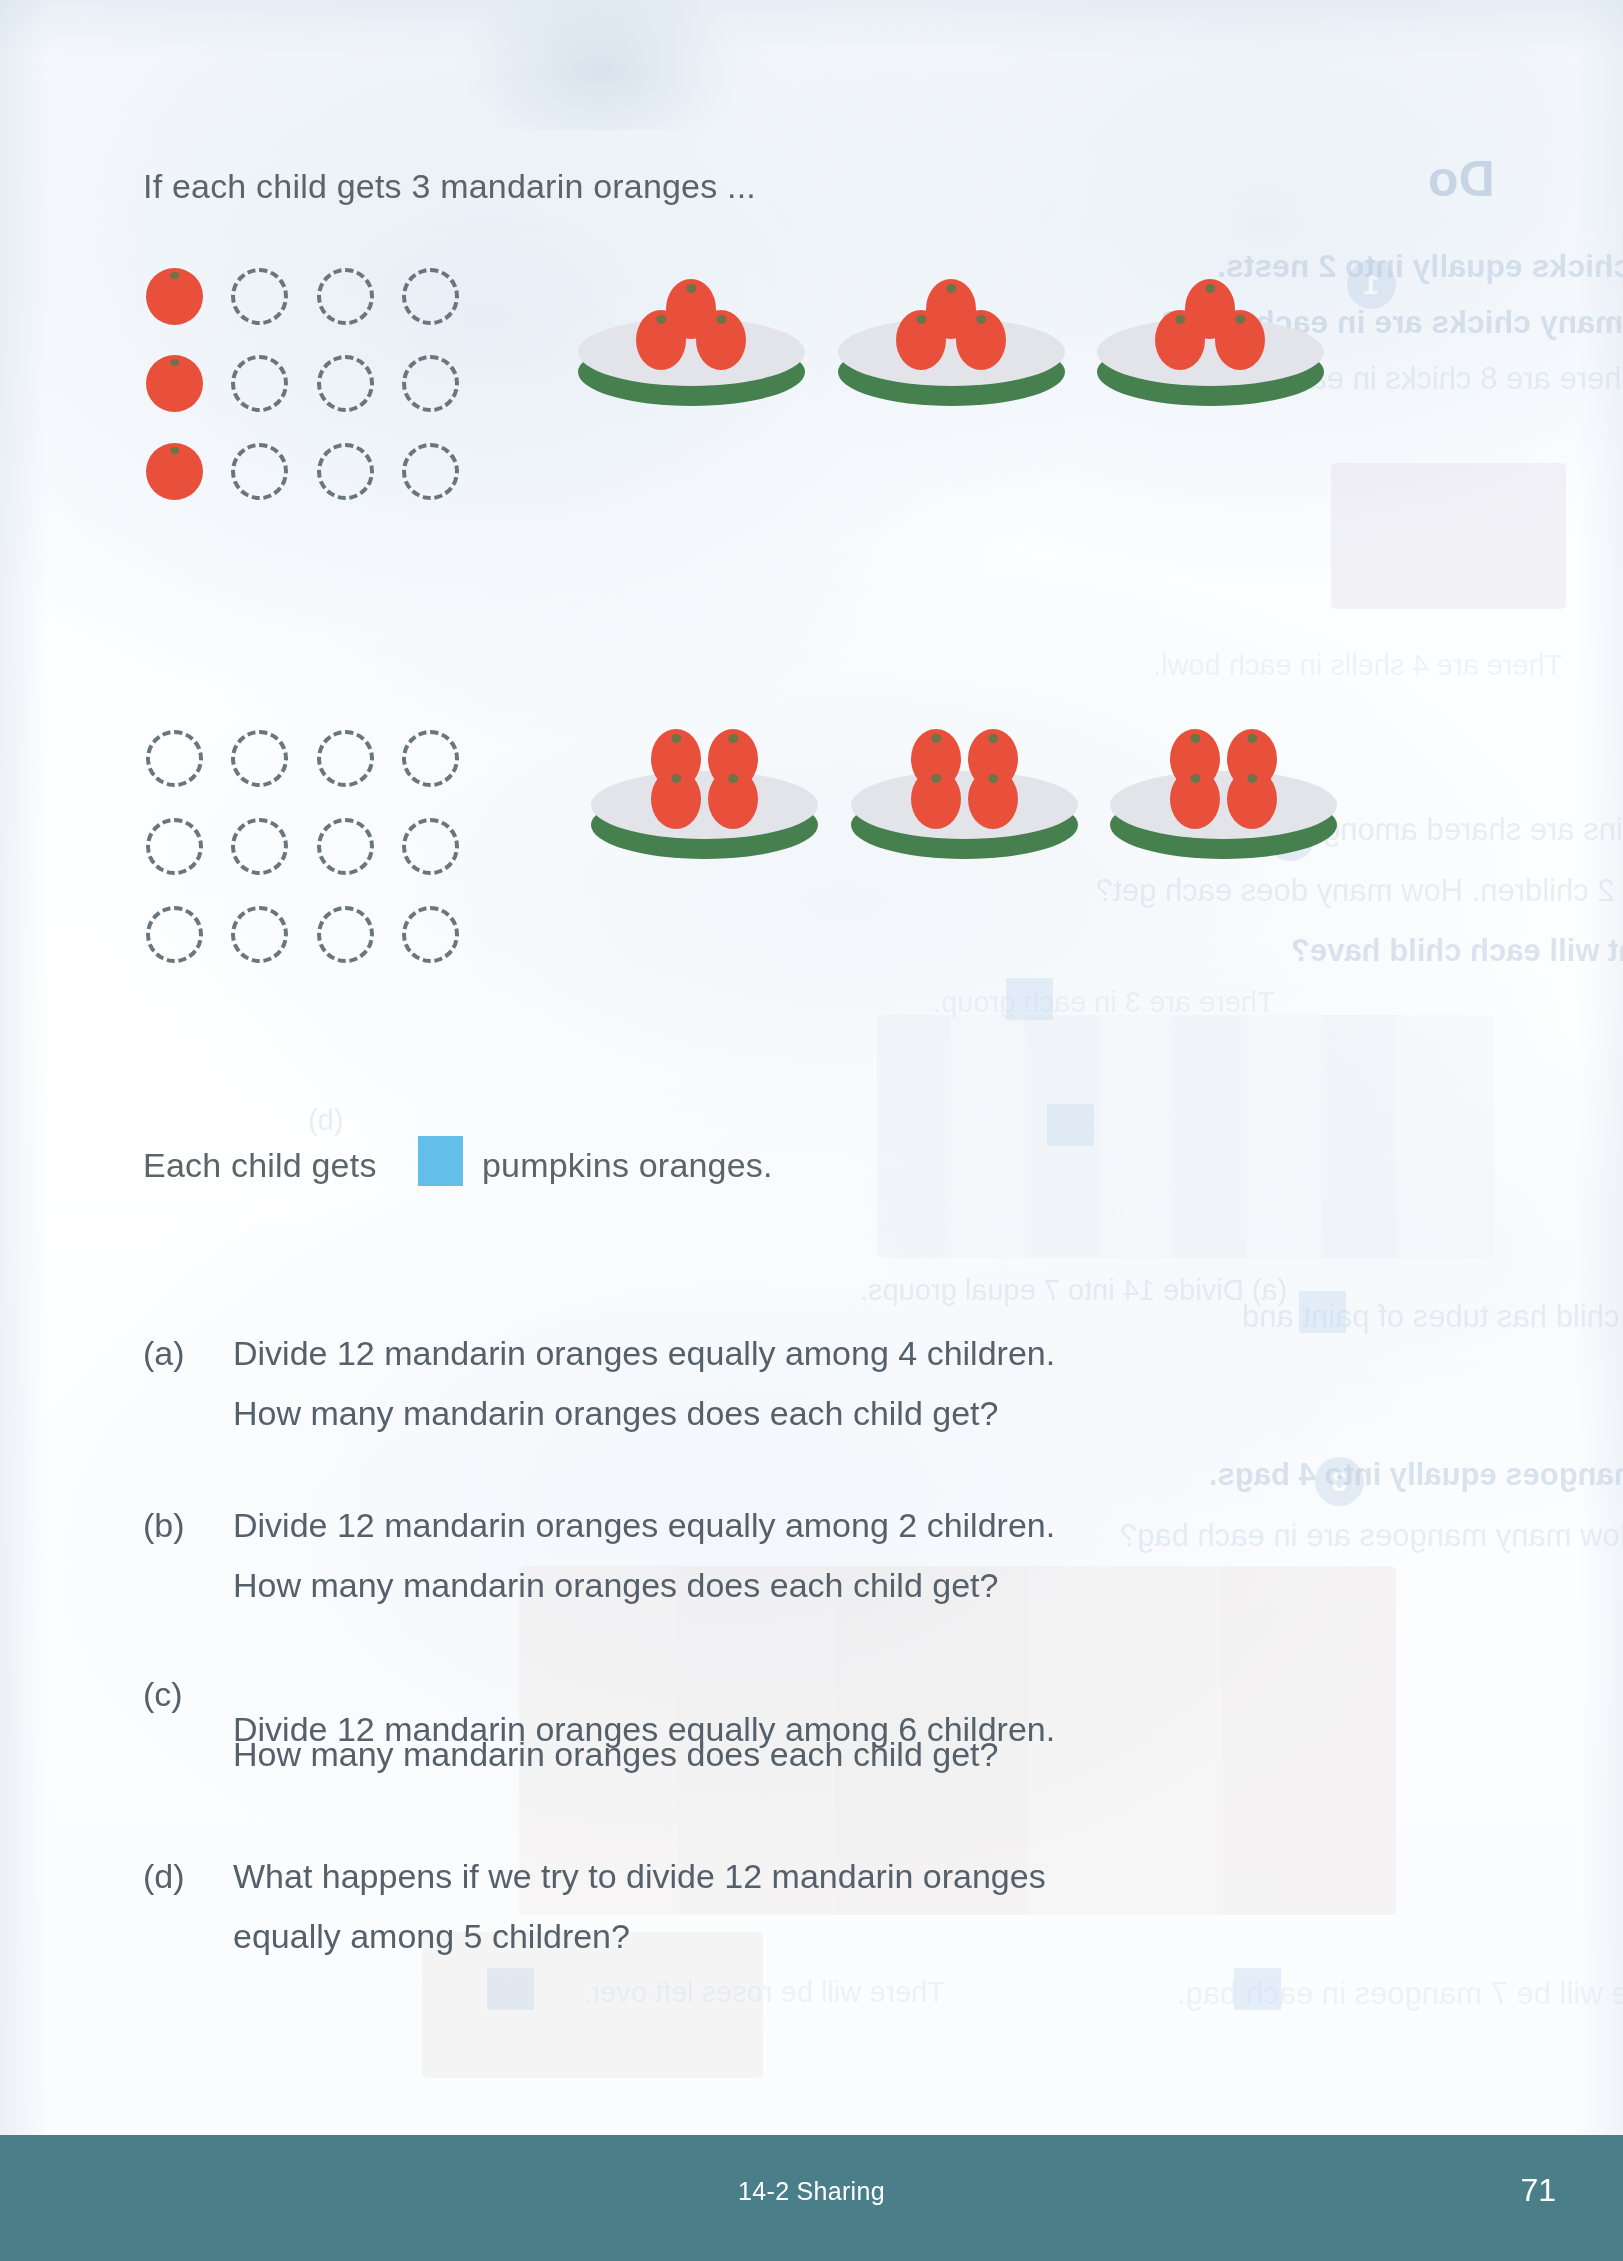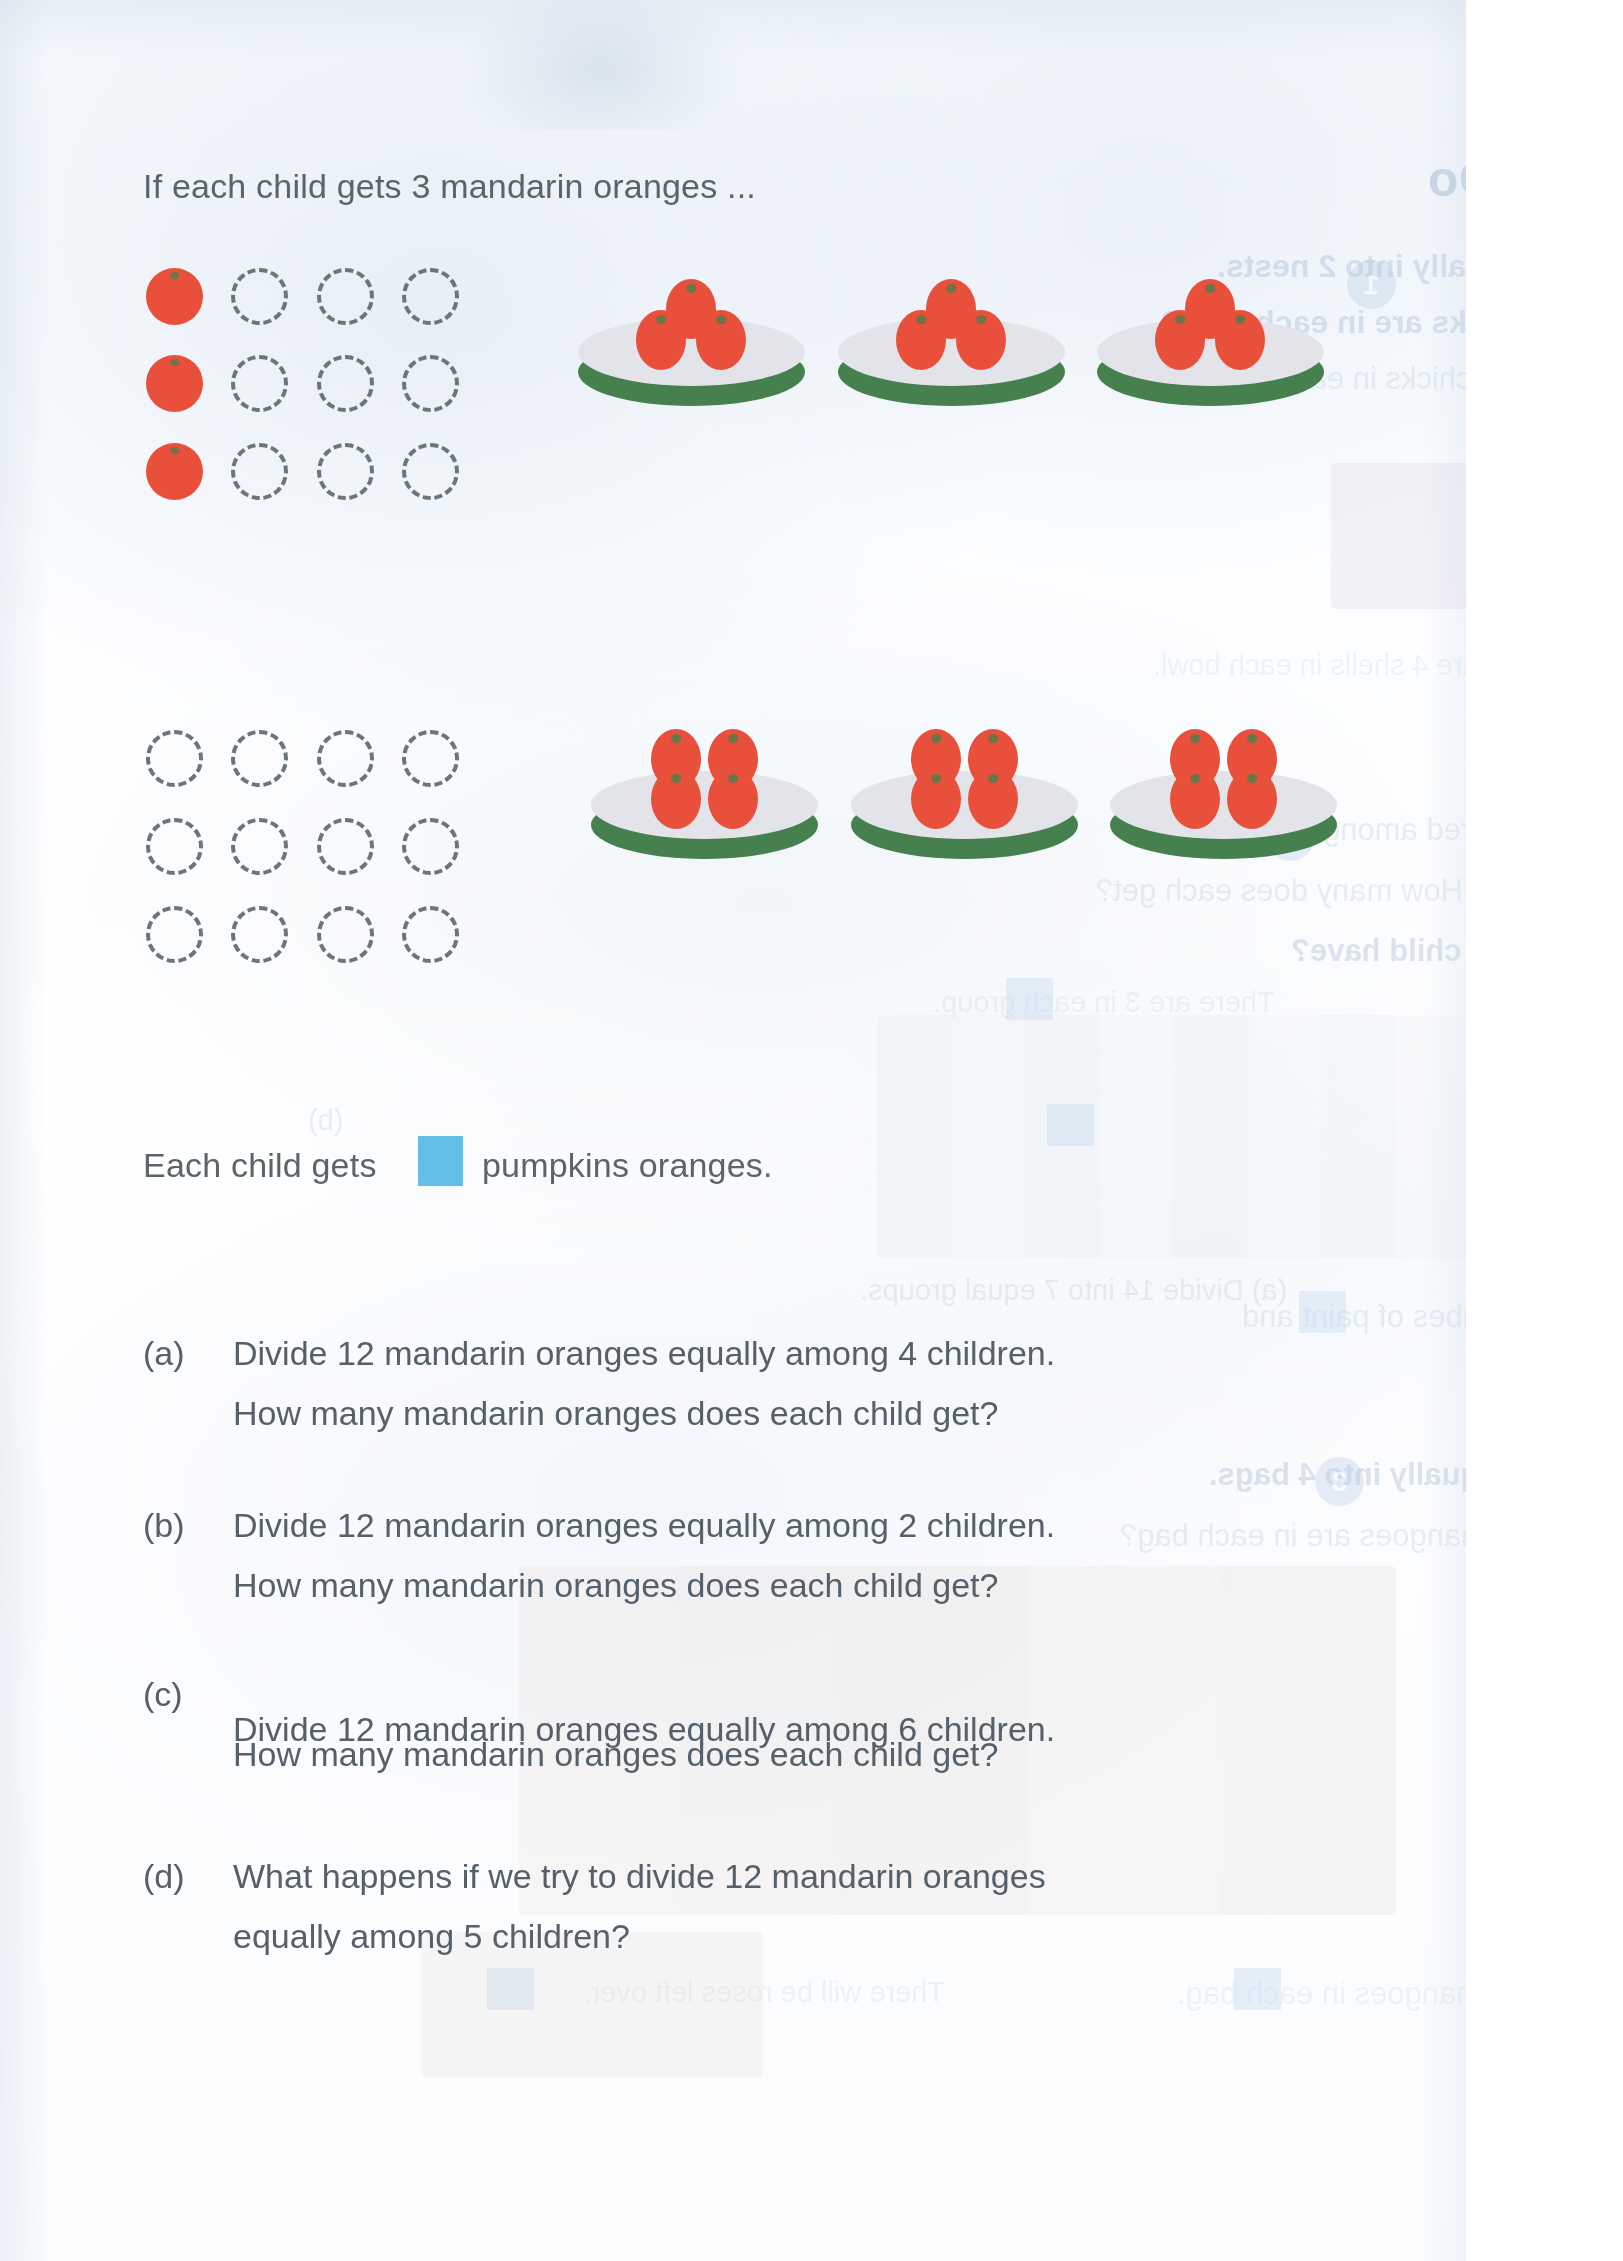--- a/index.html
+++ b/index.html
@@ -6,21 +6,21 @@
     margin: 0;
     padding: 0;
     background: #ffffff;
   }
   body {
     font-family: "Liberation Sans", sans-serif;
   }
 
   .page {
     position: relative;
-    width: 1466px;
+    width: 1623px;
     height: 2261px;
     overflow: hidden;
     background: #fdfeff;
   }
 
   
   .paper-tint {
     position: absolute;
     inset: 0;
     background:
@@ -382,15 +382,19 @@
 
       <div>
         <div class="q q-label" style="left:143px; top:1857px;">(d)</div>
         <div class="q q-l1" style="left:233px; top:1857px;">What happens if we try to divide 12 mandarin oranges</div>
         <div class="q q-l2" style="left:233px; top:1917px;">equally among 5 children?</div>
       </div>
 
     </div>
   </div>
 
+  <div class="footer">
+    <div class="footer-title">14-2  Sharing</div>
+    <div class="footer-page">71</div>
+  </div>
 
 </div>
 
 
 </body></html>

